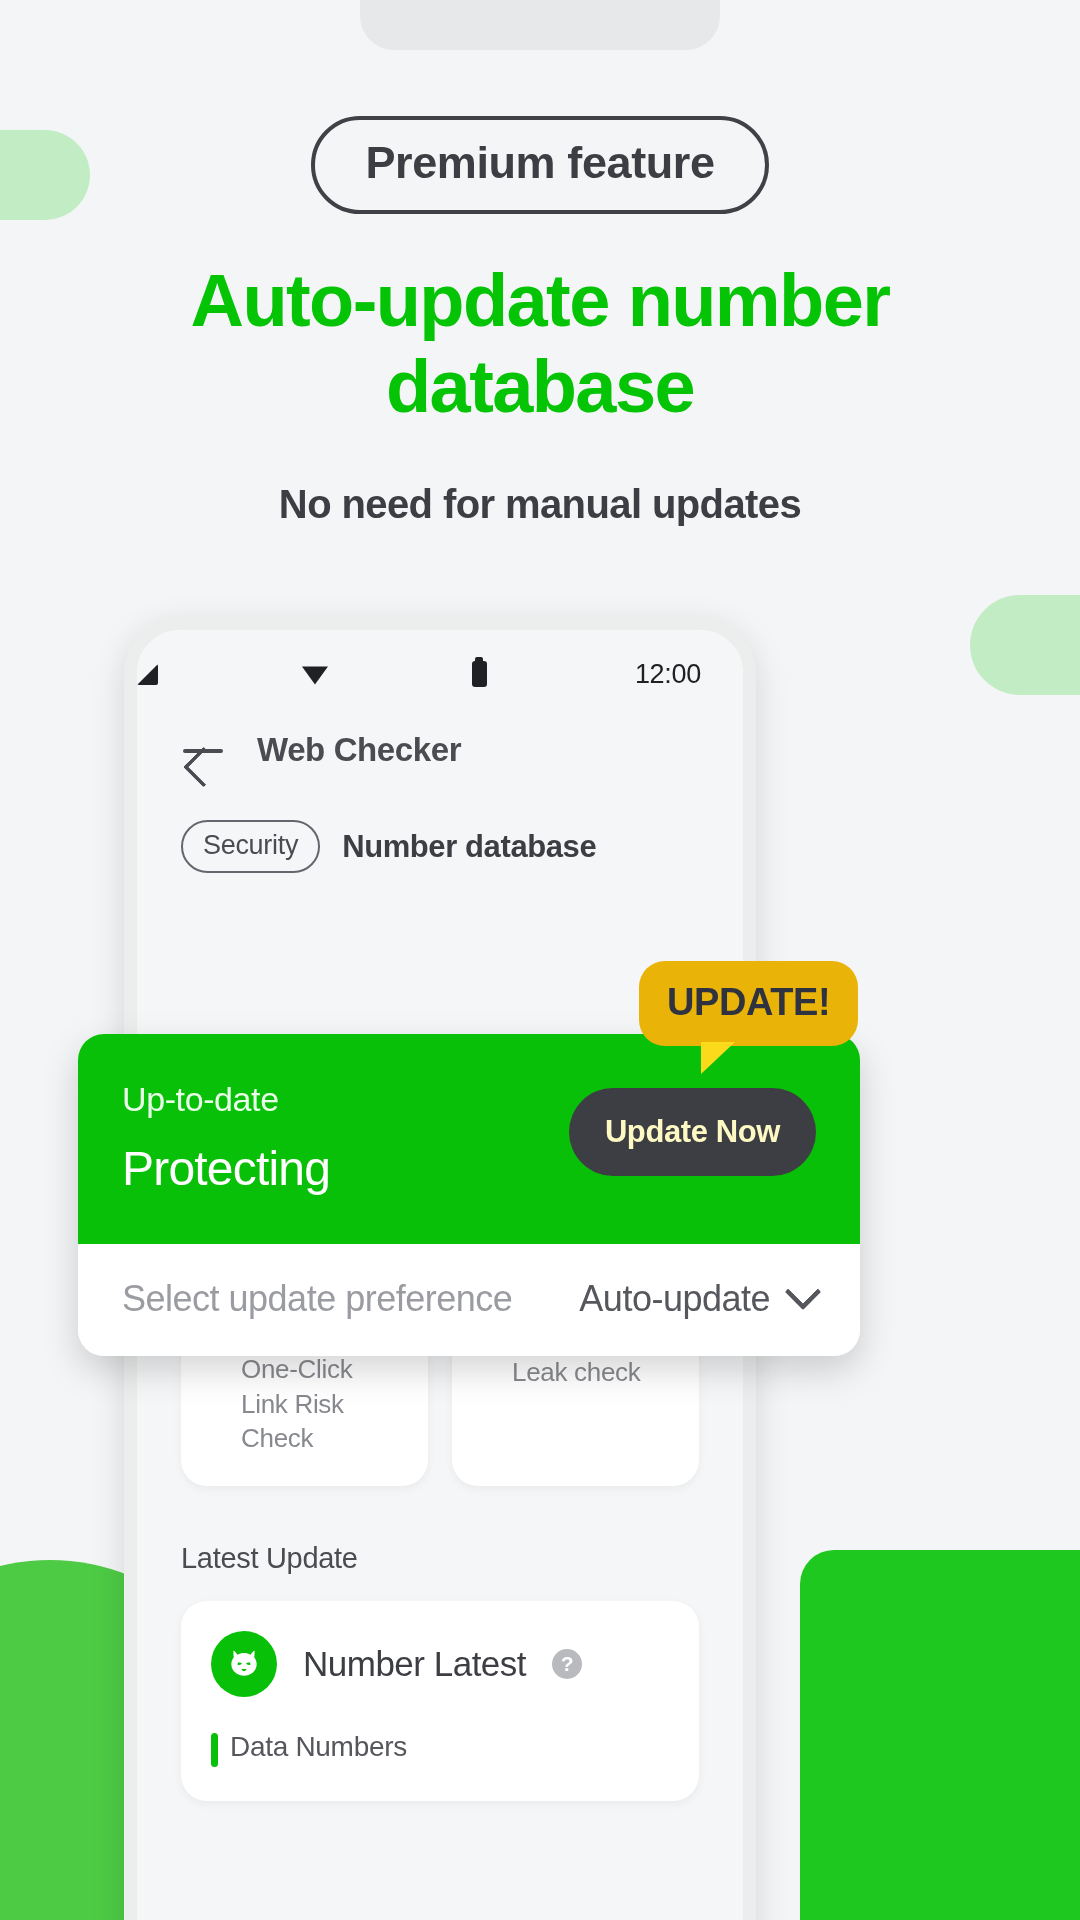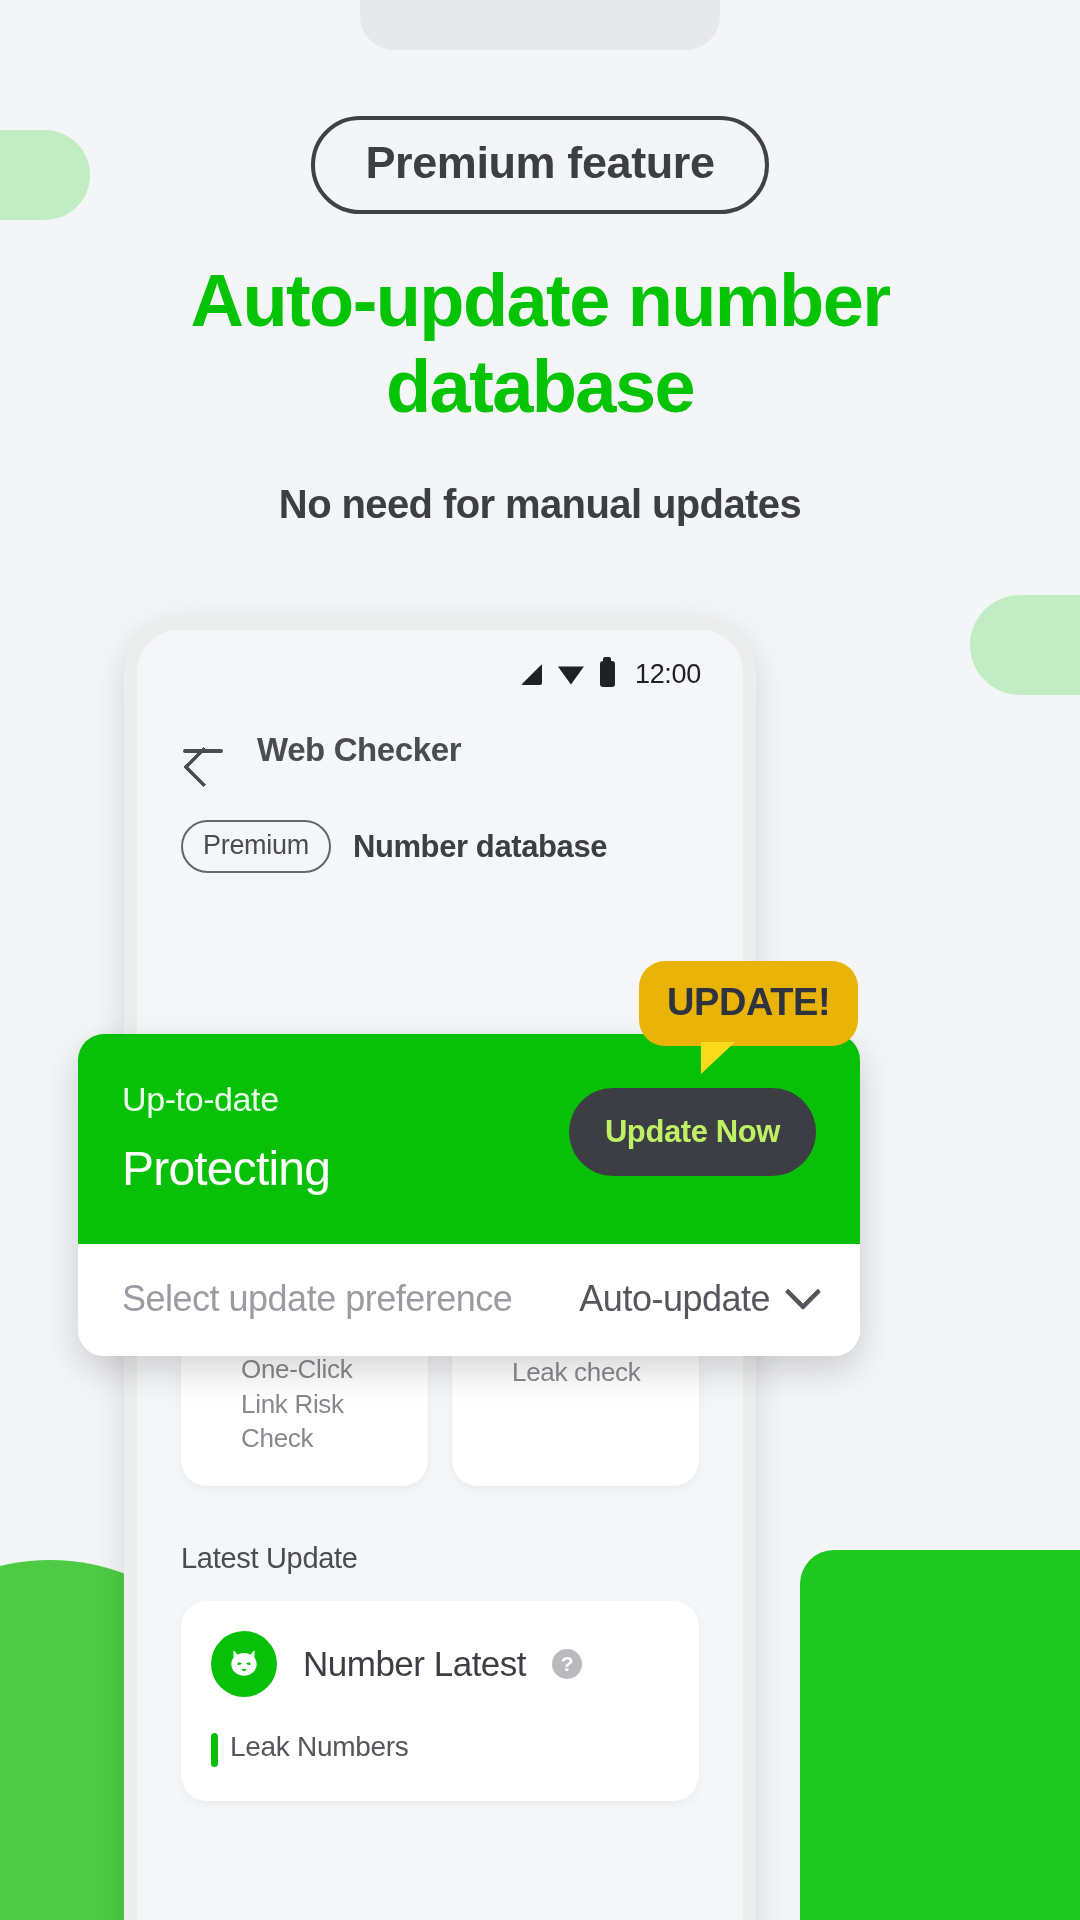--- a/index.html
+++ b/index.html
@@ -78,21 +78,21 @@
   .screen {
     position:absolute; inset:0;
     background:#f5f6f8;
     border-radius:43px;
     overflow:hidden;
   }
 
   
   .statusbar {
     height:72px; display:flex; align-items:center;
-    justify-content:flex-end; gap:16px;
+    justify-content:space-between; gap:16px;
     padding:16px 42px 0 0;
     color:#202124;
   }
   .sb-time { font-size:27px; letter-spacing:-0.3px; margin-left:4px; }
   .ico-signal {
     width:0; height:0;
     border-left:21px solid transparent;
     border-bottom:21px solid #202124;
     border-radius:2px;
   }
@@ -185,21 +185,21 @@
     box-shadow:0 14px 36px rgba(0,0,0,.17);
     z-index:6; overflow:hidden;
   }
   .ov-green {
     background:#09c009; padding:46px 44px 48px;
     display:flex; align-items:flex-start; justify-content:space-between;
   }
   .ov-status { font-size:34px; color:#eaffea; letter-spacing:-0.4px; }
   .ov-state { font-size:48px; color:#fff; letter-spacing:-0.8px; margin-top:22px; }
   .ov-btn {
-    background:#3c3e43; color:#bef264;
+    background:#3c3e43; color:#fef9c3;
     font-size:31px; font-weight:bold; letter-spacing:-0.4px;
     padding:26px 36px; border:none; border-radius:50px;
     cursor:pointer; margin-top:8px; white-space:nowrap;
   }
   .ov-white {
     background:#fff; padding:34px 44px 36px;
     display:flex; align-items:center; justify-content:space-between;
   }
   .ov-pref-label { font-size:36px; color:#9a9ca1; letter-spacing:-0.5px;text-align:right; }
   .ov-pref-val { display:flex; align-items:center; gap:20px; }
@@ -249,21 +249,21 @@
       <div class="ico-batt"></div>
       <div class="sb-time">12:00</div>
     </div>
 
     <div class="appbar">
       <div class="back-arrow"></div>
       <div class="appbar-title">Web Checker</div>
     </div>
 
     <div class="ndb-row">
-      <div class="premium-chip">Premium</div>
+      <div class="premium-chip">Security</div>
       <div class="ndb-title">Number database</div>
     </div>
 
     <div style="height:310px"></div>
 
     <div class="sec-title">Explore Added Protections</div>
 
     <div class="cards-row">
       <div class="pcard">
         <div class="pcard-head">
@@ -308,21 +308,21 @@
             <path d="M15.9 11.1 c-1.1 -0.2 -2.1 0.1 -2.7 0.8 c0.8 0.7 1.9 0.9 2.9 0.5 Z" fill="#09c009"></path>
             <path d="M10.4 15.2 h3.2 c-0.4 0.9 -1 1.4 -1.6 1.4 s-1.2 -0.5 -1.6 -1.4 Z" fill="#09c009"></path>
           </svg>
         </div>
         <div class="lu-title">Number Latest</div>
         <div class="help-dot">?</div>
       </div>
       <div class="lu-stats">
         <div class="lu-stat">
           <div class="stat-bar"></div>
-          <div class="stat-label">Leak Numbers</div>
+          <div class="stat-label">Data Numbers</div>
         </div>
       </div>
     </div>
 
   </div>
 </div>
 
 <div class="bubble">
   <div class="bubble-text">UPDATE!</div>
   <div class="bubble-tail"></div>

